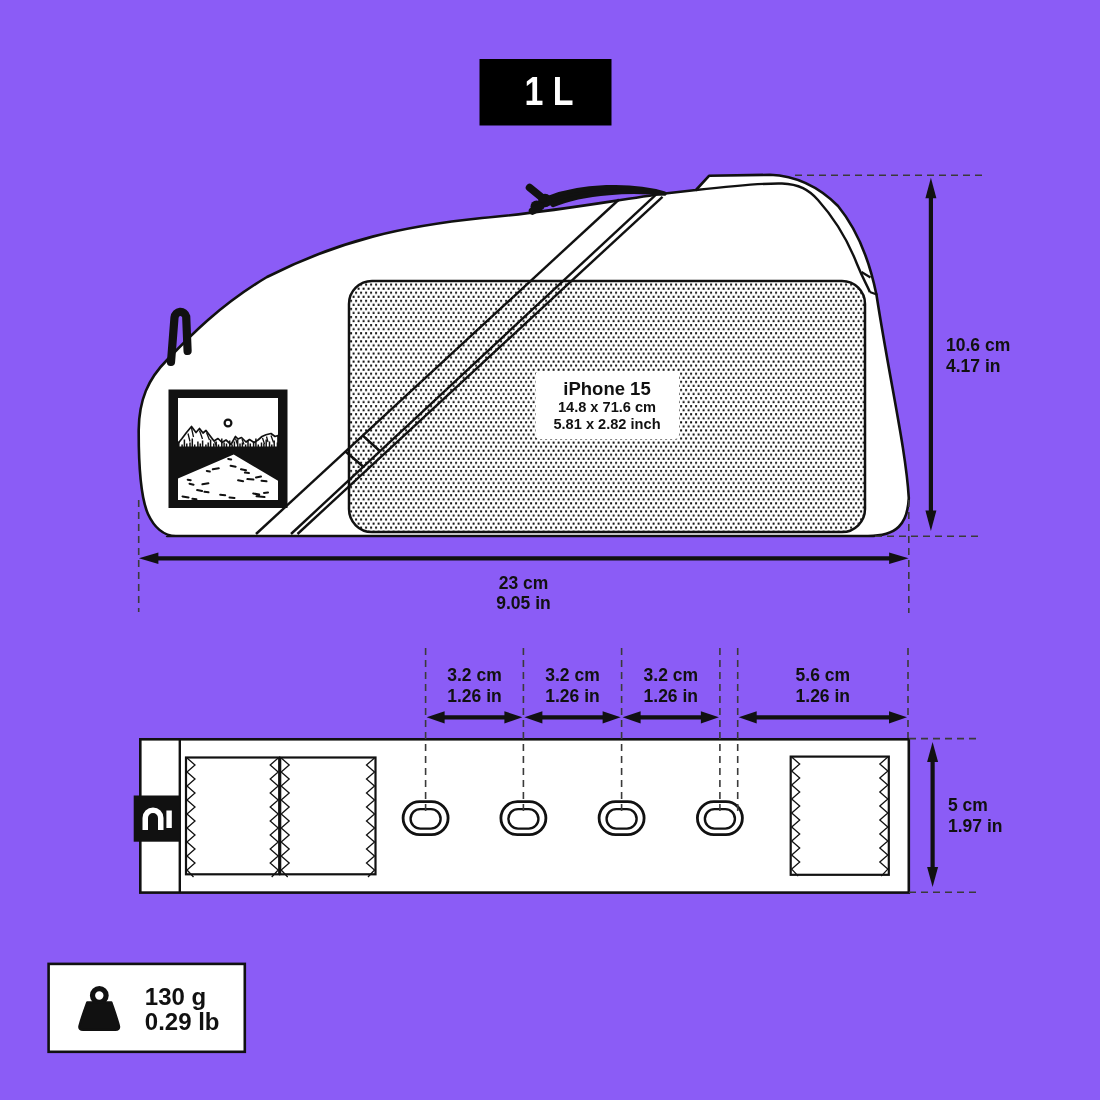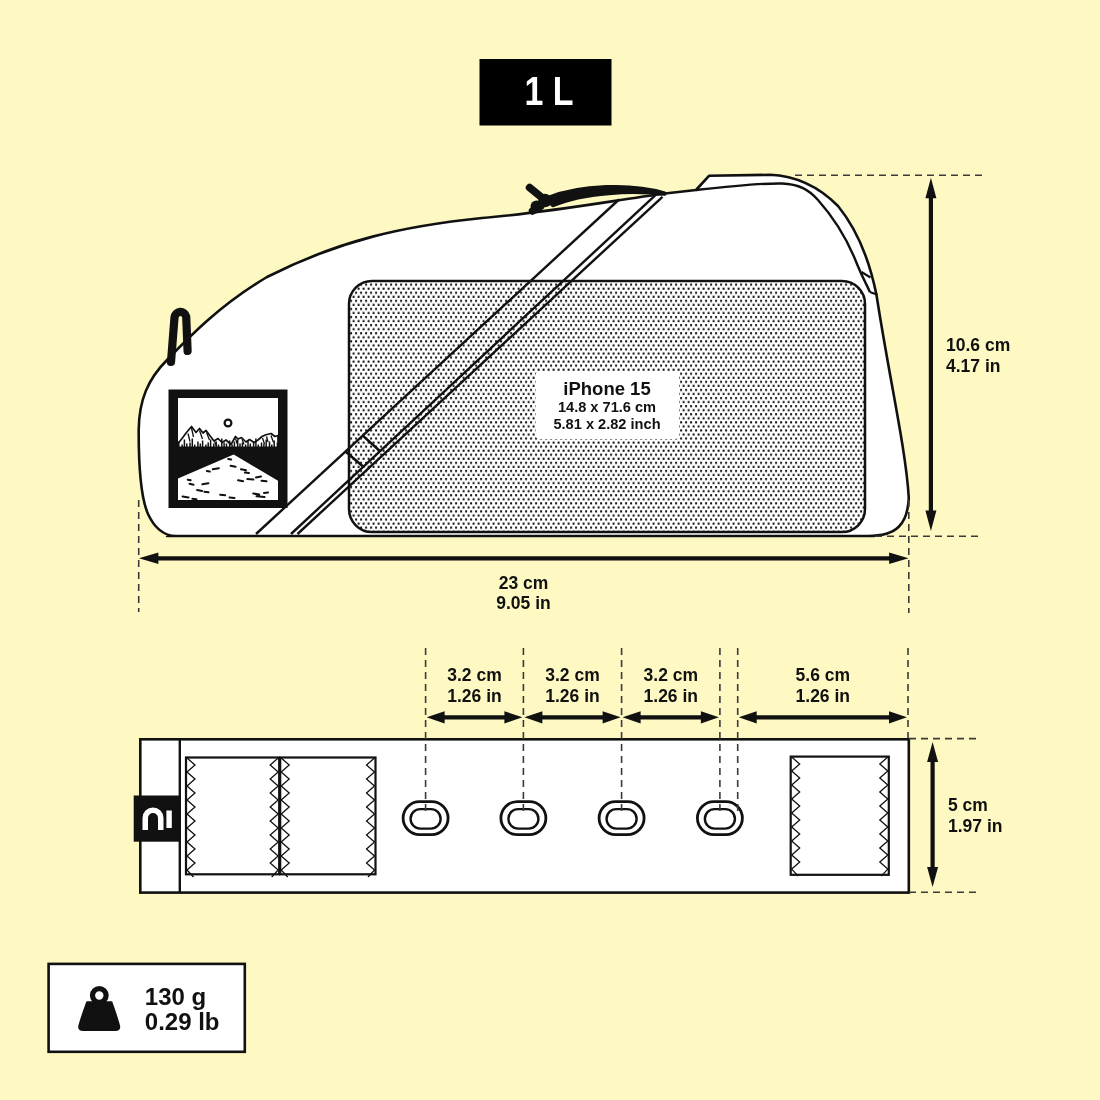--- a/index.html
+++ b/index.html
@@ -1,17 +1,17 @@
 <!DOCTYPE html>
 <html><head>
 <meta charset="utf-8">
 <title>Bag diagram</title>
 <style>
   html,body{margin:0;padding:0;background:#fff;}
-  .wrap{width:1100px;height:1100px;position:relative;background:#fef9c3;overflow:hidden;}
+  .wrap{width:1100px;height:1100px;position:relative;background:#8b5cf6;overflow:hidden;}
   text{font-family:"Liberation Sans",sans-serif;}
 </style>
 </head>
 <body>
 <div class="wrap">
 <svg width="1100" height="1100" viewBox="0 0 1100 1100" xmlns="http://www.w3.org/2000/svg" fill="#111">
 <defs>
   <pattern id="mesh" width="5" height="8.1" patternUnits="userSpaceOnUse">
     <rect width="5" height="8.1" fill="#fff"></rect>
     <rect x="0.1" y="0.1" width="2" height="2.1" fill="#141414"></rect>

